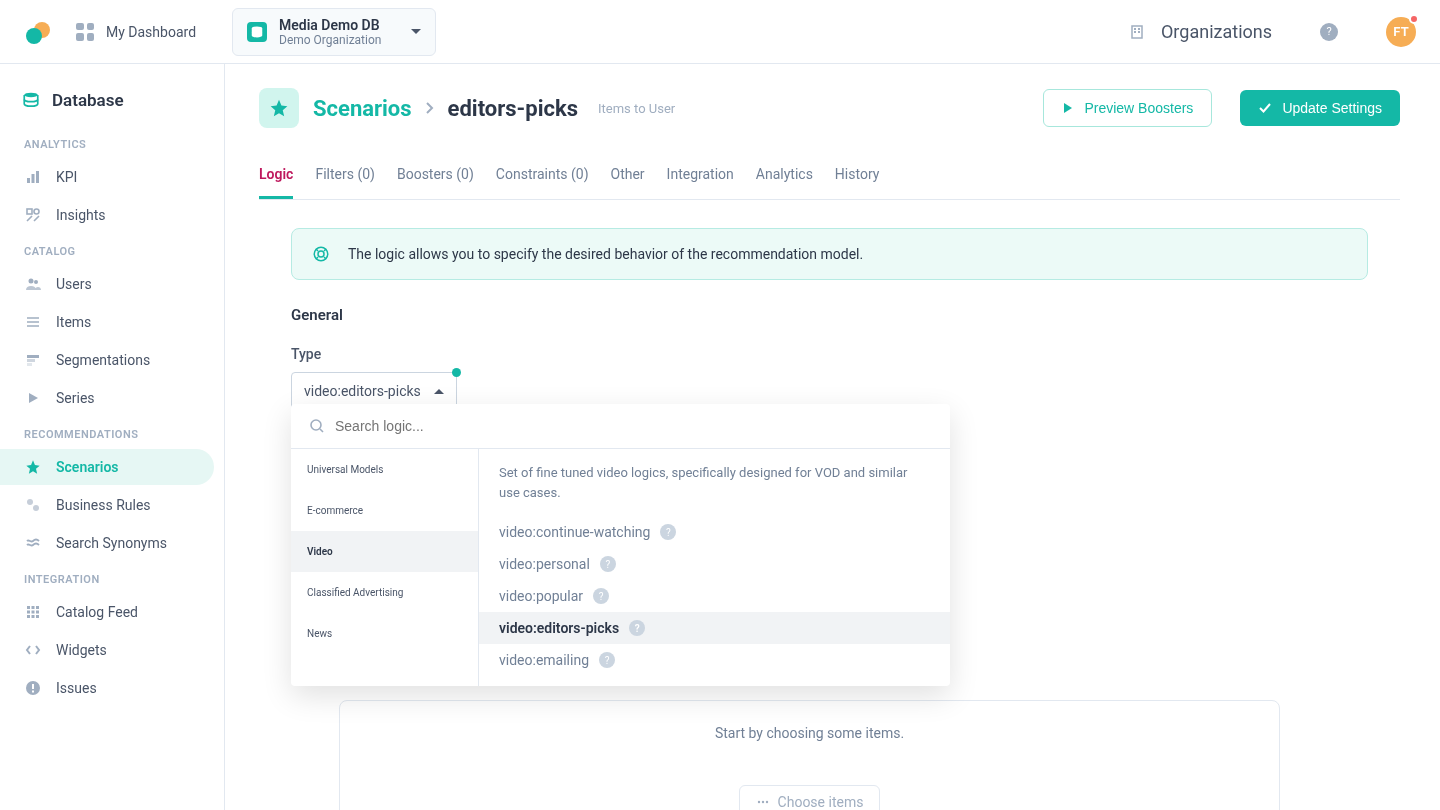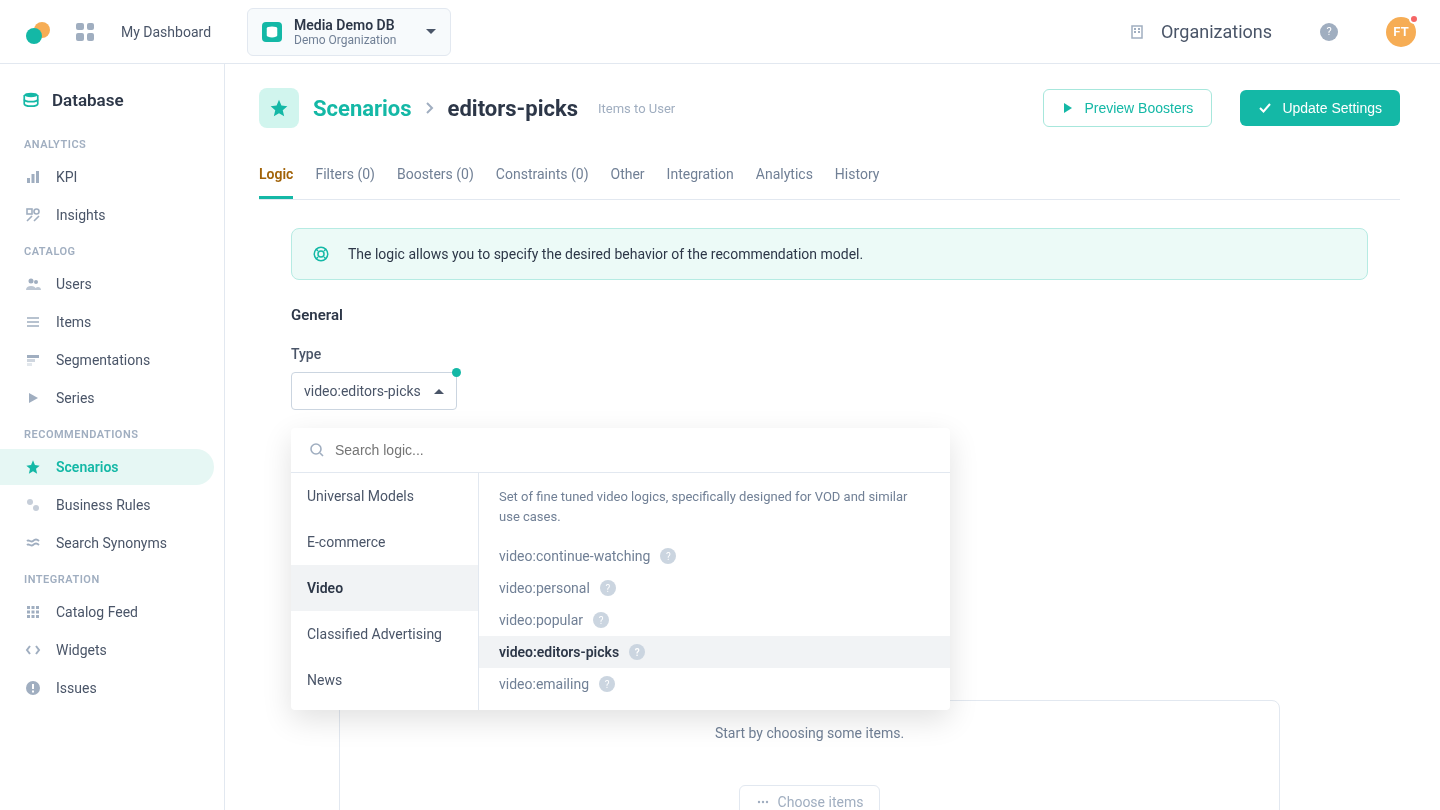--- a/index.html
+++ b/index.html
@@ -4,21 +4,21 @@
 <style>
 * { box-sizing: border-box; margin: 0; padding: 0; }
 body { font-family: -apple-system, BlinkMacSystemFont, "Segoe UI", Roboto, Helvetica, Arial, sans-serif; background: #fff; color: #2d3748; width: 1440px; height: 810px; overflow: hidden; position: relative; }
 
 
 .topbar { height: 64px; display: flex; align-items: center; padding: 0 24px; border-bottom: 1px solid #e2e8f0; gap: 24px; }
 .logo { display: flex; align-items: center; }
 .logo-mark { width: 28px; height: 20px; position: relative; }
 .logo-mark .c1 { position: absolute; width: 16px; height: 16px; background: #14b8a6; border-radius: 50%; left: 2px; top: 6px; }
 .logo-mark .c2 { position: absolute; width: 16px; height: 16px; background: #f6ad55; border-radius: 50%; left: 10px; top: 0; }
-.dash-link { display: flex; align-items: center; gap: 27px; color: #4a5568; font-size: 14px; }
+.dash-link { display: flex; align-items: center; gap: 12px; color: #4a5568; font-size: 14px; }
 .dash-icon { width: 18px; height: 18px; display: grid; grid-template-columns: 1fr 1fr; gap: 3px; }
 .dash-icon span { background: #a0aec0; border-radius: 2px; }
 .db-pick { display: flex; align-items: center; gap: 12px; background: #f7fafc; border: 1px solid #e2e8f0; border-radius: 6px; padding: 8px 14px; margin-left: 12px; }
 .db-pick .db-icon { width: 20px; height: 20px; border-radius: 4px; background: #14b8a6; display: flex; align-items: center; justify-content: center; }
 .db-pick .db-icon svg { width: 14px; height: 14px; fill: #fff; }
 .db-pick .db-text .t { font-size: 14px; font-weight: 600; color: #2d3748; }
 .db-pick .db-text .s { font-size: 12px; color: #718096; }
 .db-pick .caret { margin-left: 18px; }
 .topbar .spacer { flex: 1; }
 .orgs { display: flex; align-items: center; gap: 16px; color: #4a5568; font-size: 18px; }
@@ -48,38 +48,38 @@
 .crumb-2 { font-size: 22px; font-weight: 700; color: #2d3748; }
 .crumb-sub { font-size: 13px; color: #a0aec0; margin-left: 6px; }
 .page-head .spacer { flex: 1; }
 .btn { display: flex; align-items: center; gap: 10px; padding: 10px 18px; border-radius: 6px; font-size: 14px; font-weight: 500; border: none; cursor: pointer; }
 .btn-outline { background: #fff; border: 1px solid #a7e7dc; color: #14b8a6; }
 .btn-primary { background: #14b8a6; color: #fff; margin-left: 14px; }
 
 
 .tabs { display: flex; gap: 22px; border-bottom: 1px solid #e2e8f0; margin-top: 24px; }
 .tab { padding: 14px 0; font-size: 14px; color: #718096; border-bottom: 3px solid transparent; }
-.tab.active { color: #a16207; font-weight: 600; border-bottom-color: #14b8a6; }
+.tab.active { color: #be185d; font-weight: 600; border-bottom-color: #14b8a6; }
 
 
 .note { display: flex; align-items: center; gap: 18px; border: 1px solid #b6ebe3; background: #ecfaf7; border-radius: 8px; padding: 16px 20px; margin: 28px 32px 0 32px; font-size: 14px; color: #2d3748; }
 .note .nic { color: #14b8a6; }
 .section-title { font-size: 15px; font-weight: 600; color: #2d3748; margin: 26px 32px 0; }
 .field-label { font-size: 14px; color: #4a5568; margin: 22px 32px 10px; font-weight: 500; }
 .select-wrap { position: relative; margin: 0 32px; width: 166px; }
 .select-box { display: flex; align-items: center; justify-content: space-between; gap: 10px; border: 1px solid #cbd5e0; border-radius: 4px; padding: 10px 12px; font-size: 14px; color: #4a5568; background: #fff; }
 .select-dot { position: absolute; width: 9px; height: 9px; background: #14b8a6; border-radius: 50%; top: -4px; right: -4px; }
 
 
-.dd-panel { position: absolute; left: 0; top: 56px; width: 659px; background: #fff; border-radius: 4px; box-shadow: 0 10px 30px rgba(0,0,0,0.12); z-index: 10; overflow: hidden; }
+.dd-panel { position: absolute; left: 0; top: 32px; width: 659px; background: #fff; border-radius: 4px; box-shadow: 0 10px 30px rgba(0,0,0,0.12); z-index: 10; overflow: hidden; }
 .dd-search { display: flex; align-items: center; gap: 10px; padding: 14px 18px; border-bottom: 1px solid #e2e8f0; }
 .dd-search input { border: none; outline: none; font-size: 14px; flex: 1; color: #4a5568; }
 .dd-body { display: flex; }
 .dd-cats { width: 188px; border-right: 1px solid #e2e8f0; }
-.dd-cat { padding: 15px 16px; font-size: 14px; color: #4a5568; }
+.dd-cat { padding: 15px 16px; font-size: 10px; color: #4a5568; }
 .dd-cat.selected { background: #f1f3f5; font-weight: 600; color: #2d3748; }
 .dd-right { flex: 1; display: flex; flex-direction: column; }
 .dd-desc { padding: 14px 20px 8px; font-size: 13px; color: #718096; line-height: 1.5; }
 .dd-list { padding: 6px 0 10px; }
 .dd-opt { display: flex; align-items: center; gap: 10px; padding: 8px 20px; font-size: 14px; color: #718096; }
 .dd-opt.selected { background: #f1f3f5; font-weight: 600; color: #2d3748; }
 .dd-opt .q { width: 16px; height: 16px; border-radius: 50%; background: #cbd5e0; color: #fff; font-size: 10px; display: flex; align-items: center; justify-content: center; }
 
 .placeholder-area { margin: 290px 120px 0 80px; display: flex; flex-direction: column; align-items: center; gap: 16px; border: 1px solid #e2e8f0; border-radius: 8px; padding: 24px; }
 .placeholder-text { font-size: 14px; color: #718096; }

